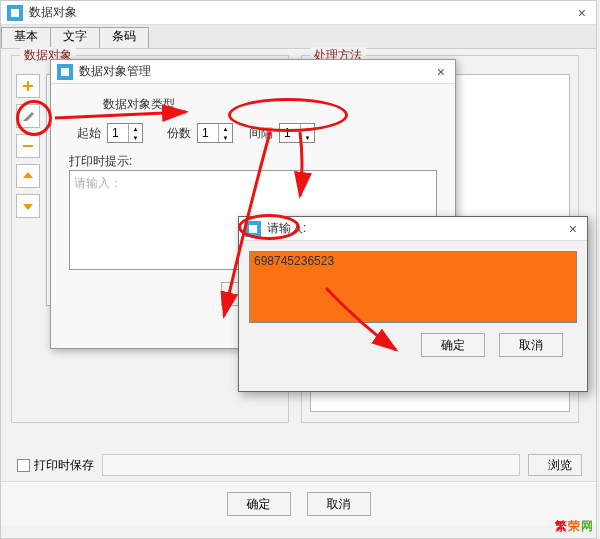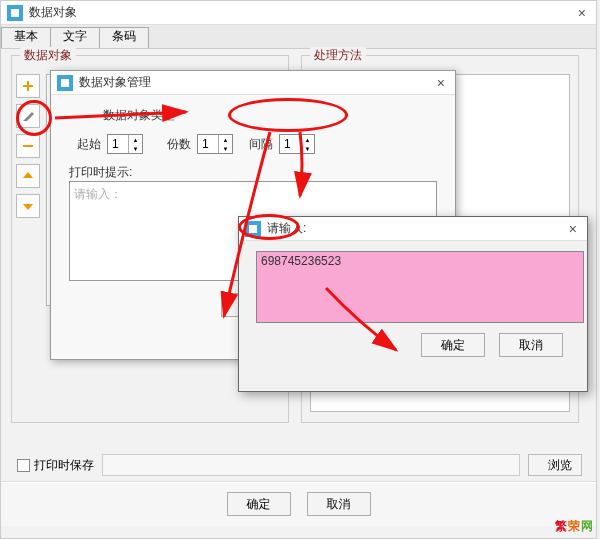--- a/index.html
+++ b/index.html
@@ -31,40 +31,40 @@
 
 .bottom-bar { position: absolute; left: 16px; bottom: 60px; width: 565px; height: 26px; display: flex; align-items: center; }
 .checkbox { width: 13px; height: 13px; border: 1px solid #888; background: #fff; margin-right: 4px; }
 .save-field { flex: 1; height: 22px; background: #f7f7f7; border: 1px solid #ccc; margin: 0 8px; }
 .browse-btn { width: 54px; height: 22px; background: #f4f4f4; border: 1px solid #bbb; cursor: pointer; display: flex; align-items: center; justify-content: center; padding-left: 10px; }
 
 .dialog-buttons { position: absolute; bottom: 12px; left: 0; width: 100%; display: flex; justify-content: center; gap: 16px; background: #f6f6f6; padding: 10px 0; border-top: 1px solid #ddd; box-shadow: inset 0 1px 0 #fff; }
 .dlg-btn { width: 64px; height: 24px; background: #f4f4f4; border: 1px solid #aaa; cursor: pointer; display: flex; align-items: center; justify-content: center; }
 
 
-.sub-dialog { position: absolute; left: 50px; top: 70px; width: 406px; height: 290px; background: #f8f8f8; border: 1px solid #999; box-shadow: 2px 2px 8px rgba(0,0,0,0.3); }
+.sub-dialog { position: absolute; left: 50px; top: 59px; width: 406px; height: 290px; background: #f8f8f8; border: 1px solid #999; box-shadow: 2px 2px 8px rgba(0,0,0,0.3); }
 .sub-dialog .titlebar { background: #fff; }
 .sub-body { padding: 12px 18px; position: relative; }
 .row { display: flex; align-items: center; margin-bottom: 10px; gap: 6px; }
 .lbl { color: #333; }
 .combo { height: 22px; border: 1px solid #888; background: #fff; display: flex; align-items: center; padding: 0 4px; position: relative; }
 .combo .arrow { position: absolute; right: 4px; border-left: 4px solid transparent; border-right: 4px solid transparent; border-top: 5px solid #333; }
 .spin { width: 36px; height: 20px; border: 1px solid #888; background: #fff; display: flex; align-items: center; padding: 0 4px; position: relative; }
 .spin .spin-btns { position: absolute; right: 0; top: 0; width: 14px; height: 100%; border-left: 1px solid #aaa; display: flex; flex-direction: column; }
 .spin .spin-btns span { flex:1; display:flex; align-items:center; justify-content:center; font-size: 6px; }
 
 .prompt-area { margin-top: 6px; }
 .prompt-textarea { width: 100%; height: 100px; background: #fff; border: 1px solid #999; padding: 4px; color: #b0b0b0; }
 
 .edit-btn-row { margin-top: 12px; display: flex; justify-content: center; }
 
 
 .input-dialog { position: absolute; left: 238px; top: 216px; width: 350px; height: 176px; background: #f2f2f2; border: 1px solid #666; box-shadow: 3px 3px 10px rgba(0,0,0,0.35); }
 .input-body { padding: 10px; }
-.input-field { width: 100%; height: 72px; background: #f9a8d4; border: 1px solid #888; padding: 2px 4px; color: #333; margin-left: 7px; }
+.input-field { width: 100%; height: 72px; background: #f97316; border: 1px solid #888; padding: 2px 4px; color: #333; }
 .input-btns { display: flex; justify-content: flex-end; gap: 14px; padding: 10px 14px 0; }
 
 
 .red-oval { position: absolute; border: 3px solid #e11; border-radius: 50%; pointer-events: none; }
 .arrow-svg { position: absolute; pointer-events: none; }
 
 .watermark { position: absolute; right: 6px; bottom: 4px; font-size: 18px; font-weight: bold; letter-spacing: 1px; }
 .watermark .c1{color:#d12;} .watermark .c2{color:#e60;} .watermark .c3{color:#5a3;}
 
 </style>

